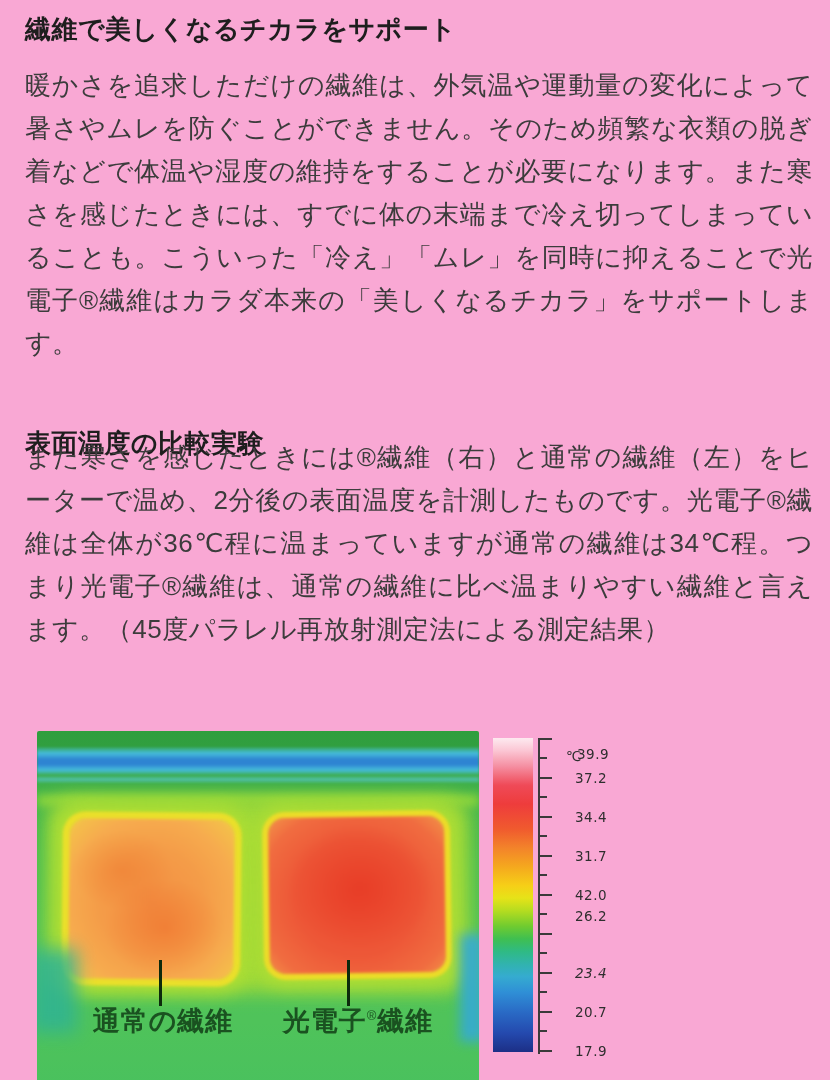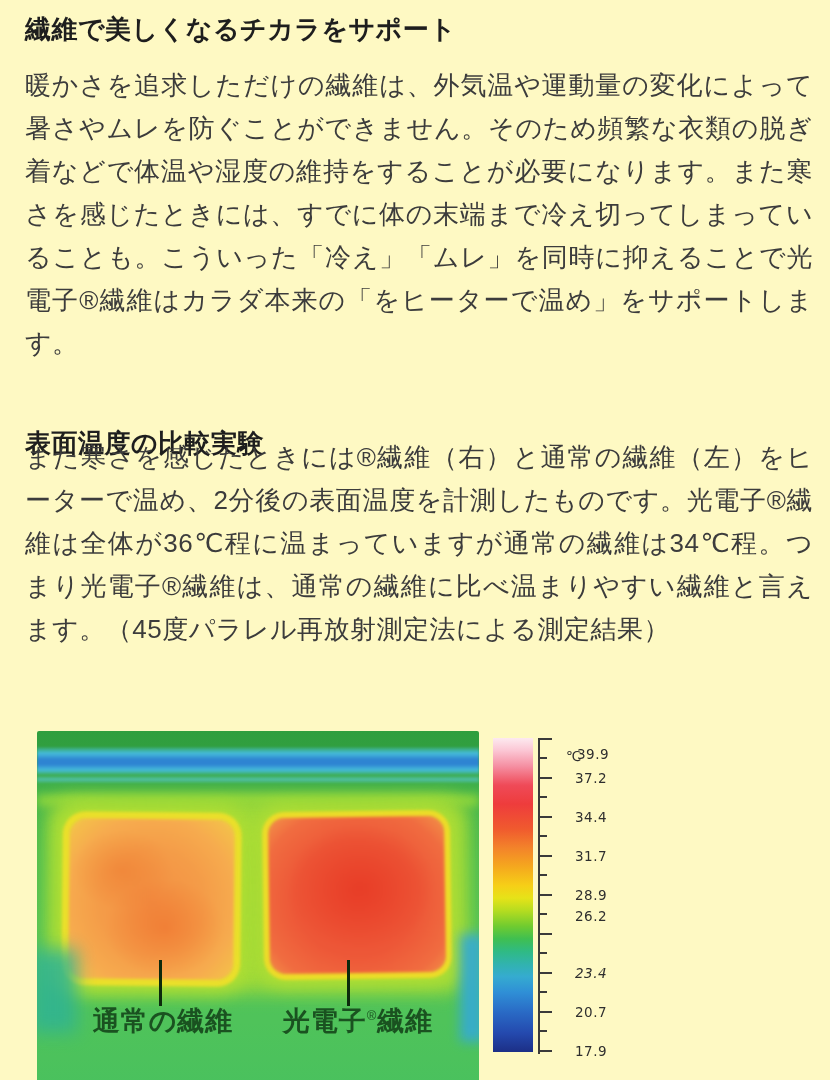--- a/index.html
+++ b/index.html
@@ -1,18 +1,18 @@
 <!DOCTYPE html>
 <html><head>
 <meta charset="utf-8">
 <style>
   * { margin:0; padding:0; box-sizing:border-box; }
   html,body { background:#ffffff; }
   .page {
-    position:relative; width:830px; height:1080px; background:#fef9c3;
+    position:relative; width:830px; height:1080px; background:#f9a8d4;
     font-family:"Liberation Sans","DejaVu Sans",sans-serif; overflow:hidden;
   }
   .heading {
     position:absolute; left:25px; width:790px;
     font-size:26px; font-weight:700; color:#1e1e1e; letter-spacing:0.5px;
   }
   .h1 { top:12px; }
   .h2 { top:384px;margin-top:42px; }
   .body-text {
     position:absolute; left:25px; width:788px;
@@ -113,21 +113,21 @@
     font-family:"DejaVu Sans",sans-serif; letter-spacing:0.5px;
   }
   .scale-label.unit { left:566px; }
 </style>
 </head>
 <body>
 
 <div class="page">
 
   <h2 class="heading h1">繊維で美しくなるチカラをサポート</h2>
-  <p class="body-text p1">暖かさを追求しただけの繊維は、外気温や運動量の変化によって暑さやムレを防ぐことができません。そのため頻繁な衣類の脱ぎ着などで体温や湿度の維持をすることが必要になります。また寒さを感じたときには、すでに体の末端まで冷え切ってしまっていることも。こういった「冷え」「ムレ」を同時に抑えることで光電子®繊維はカラダ本来の「をヒーターで温め」をサポートします。</p>
+  <p class="body-text p1">暖かさを追求しただけの繊維は、外気温や運動量の変化によって暑さやムレを防ぐことができません。そのため頻繁な衣類の脱ぎ着などで体温や湿度の維持をすることが必要になります。また寒さを感じたときには、すでに体の末端まで冷え切ってしまっていることも。こういった「冷え」「ムレ」を同時に抑えることで光電子®繊維はカラダ本来の「美しくなるチカラ」をサポートします。</p>
 
   <h2 class="heading h2">表面温度の比較実験</h2>
   <p class="body-text p2">また寒さを感じたときには®繊維（右）と通常の繊維（左）をヒーターで温め、2分後の表面温度を計測したものです。光電子®繊維は全体が36℃程に温まっていますが通常の繊維は34℃程。つまり光電子®繊維は、通常の繊維に比べ温まりやすい繊維と言えます。（45度パラレル再放射測定法による測定結果）</p>
 
   <div class="figure">
 
     <div class="thermal">
       <div class="stripe-blue"></div>
       <div class="stripe-blue-thin"></div>
       <div class="band-light"></div>
@@ -143,20 +143,20 @@
     </div>
 
     <div class="colorbar"></div>
     <div class="colorbar-ticks"></div>
 
     <span class="scale-label" style="top:731px; left:577px;margin-top:15px;">39.9</span>
     <span class="scale-label unit" style="top:748px;">℃</span>
     <span class="scale-label" style="top:770px;">37.2</span>
     <span class="scale-label" style="top:809px;">34.4</span>
     <span class="scale-label" style="top:848px;">31.7</span>
-    <span class="scale-label" style="top:887px;">28.9</span>
+    <span class="scale-label" style="top:887px;">42.0</span>
     <span class="scale-label" style="top:908px;">26.2</span>
     <span class="scale-label" style="top:965px;font-style:italic;">23.4</span>
     <span class="scale-label" style="top:1004px;">20.7</span>
     <span class="scale-label" style="top:1043px;text-align:center;">17.9</span>
   </div>
 
 </div>
 
 </body></html>

